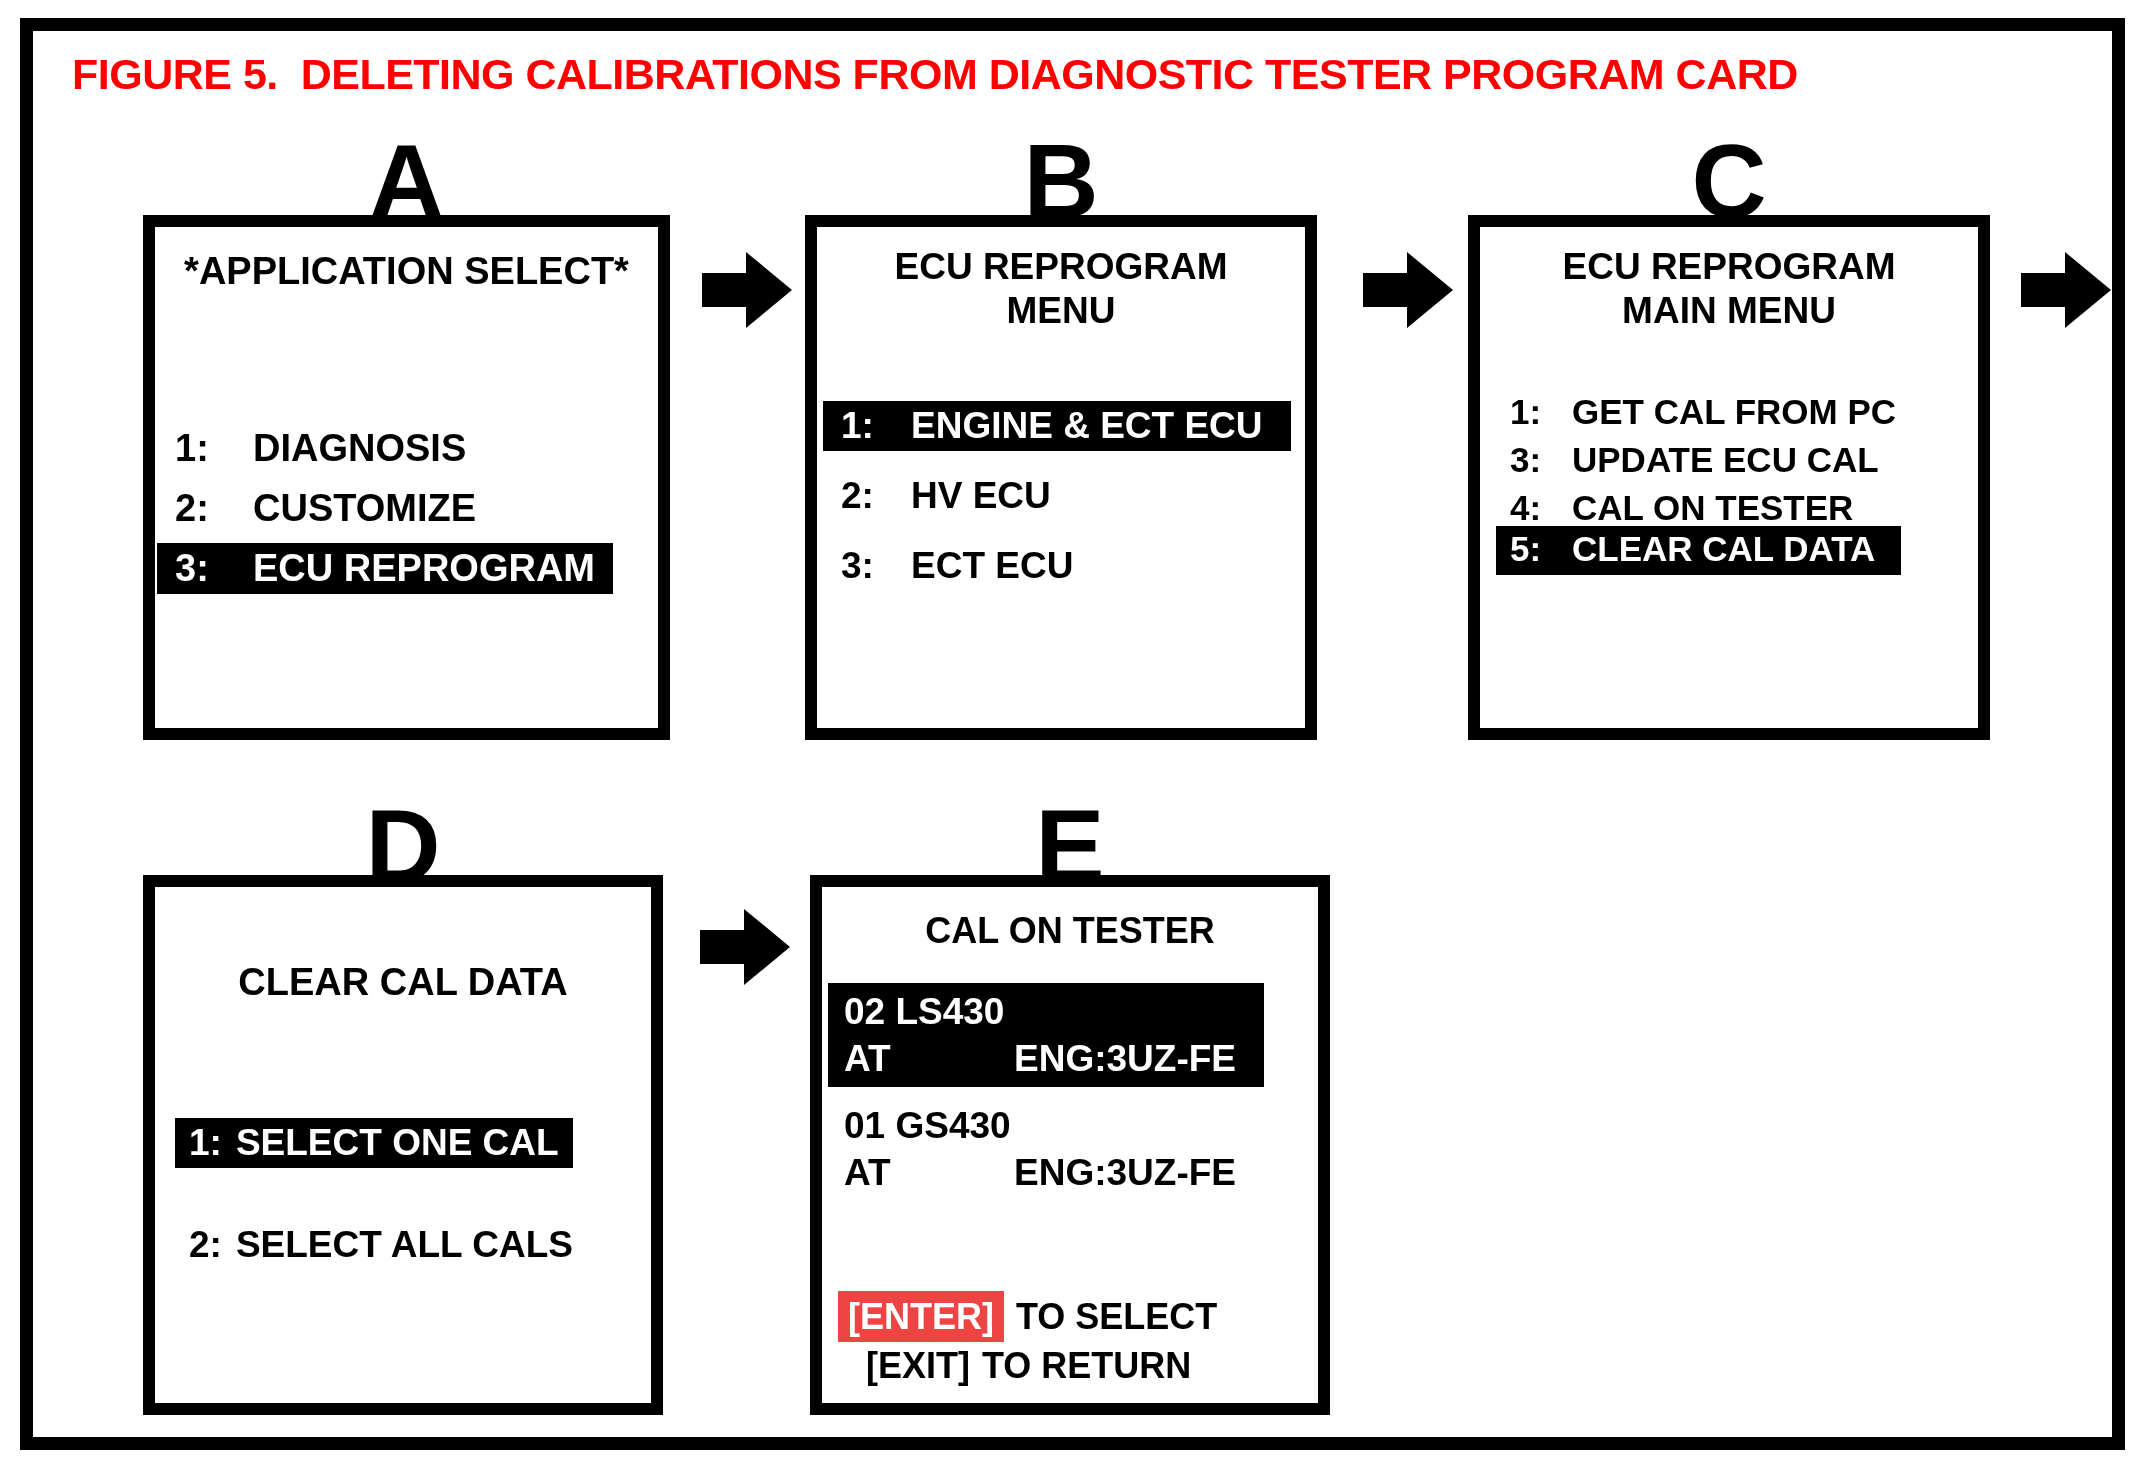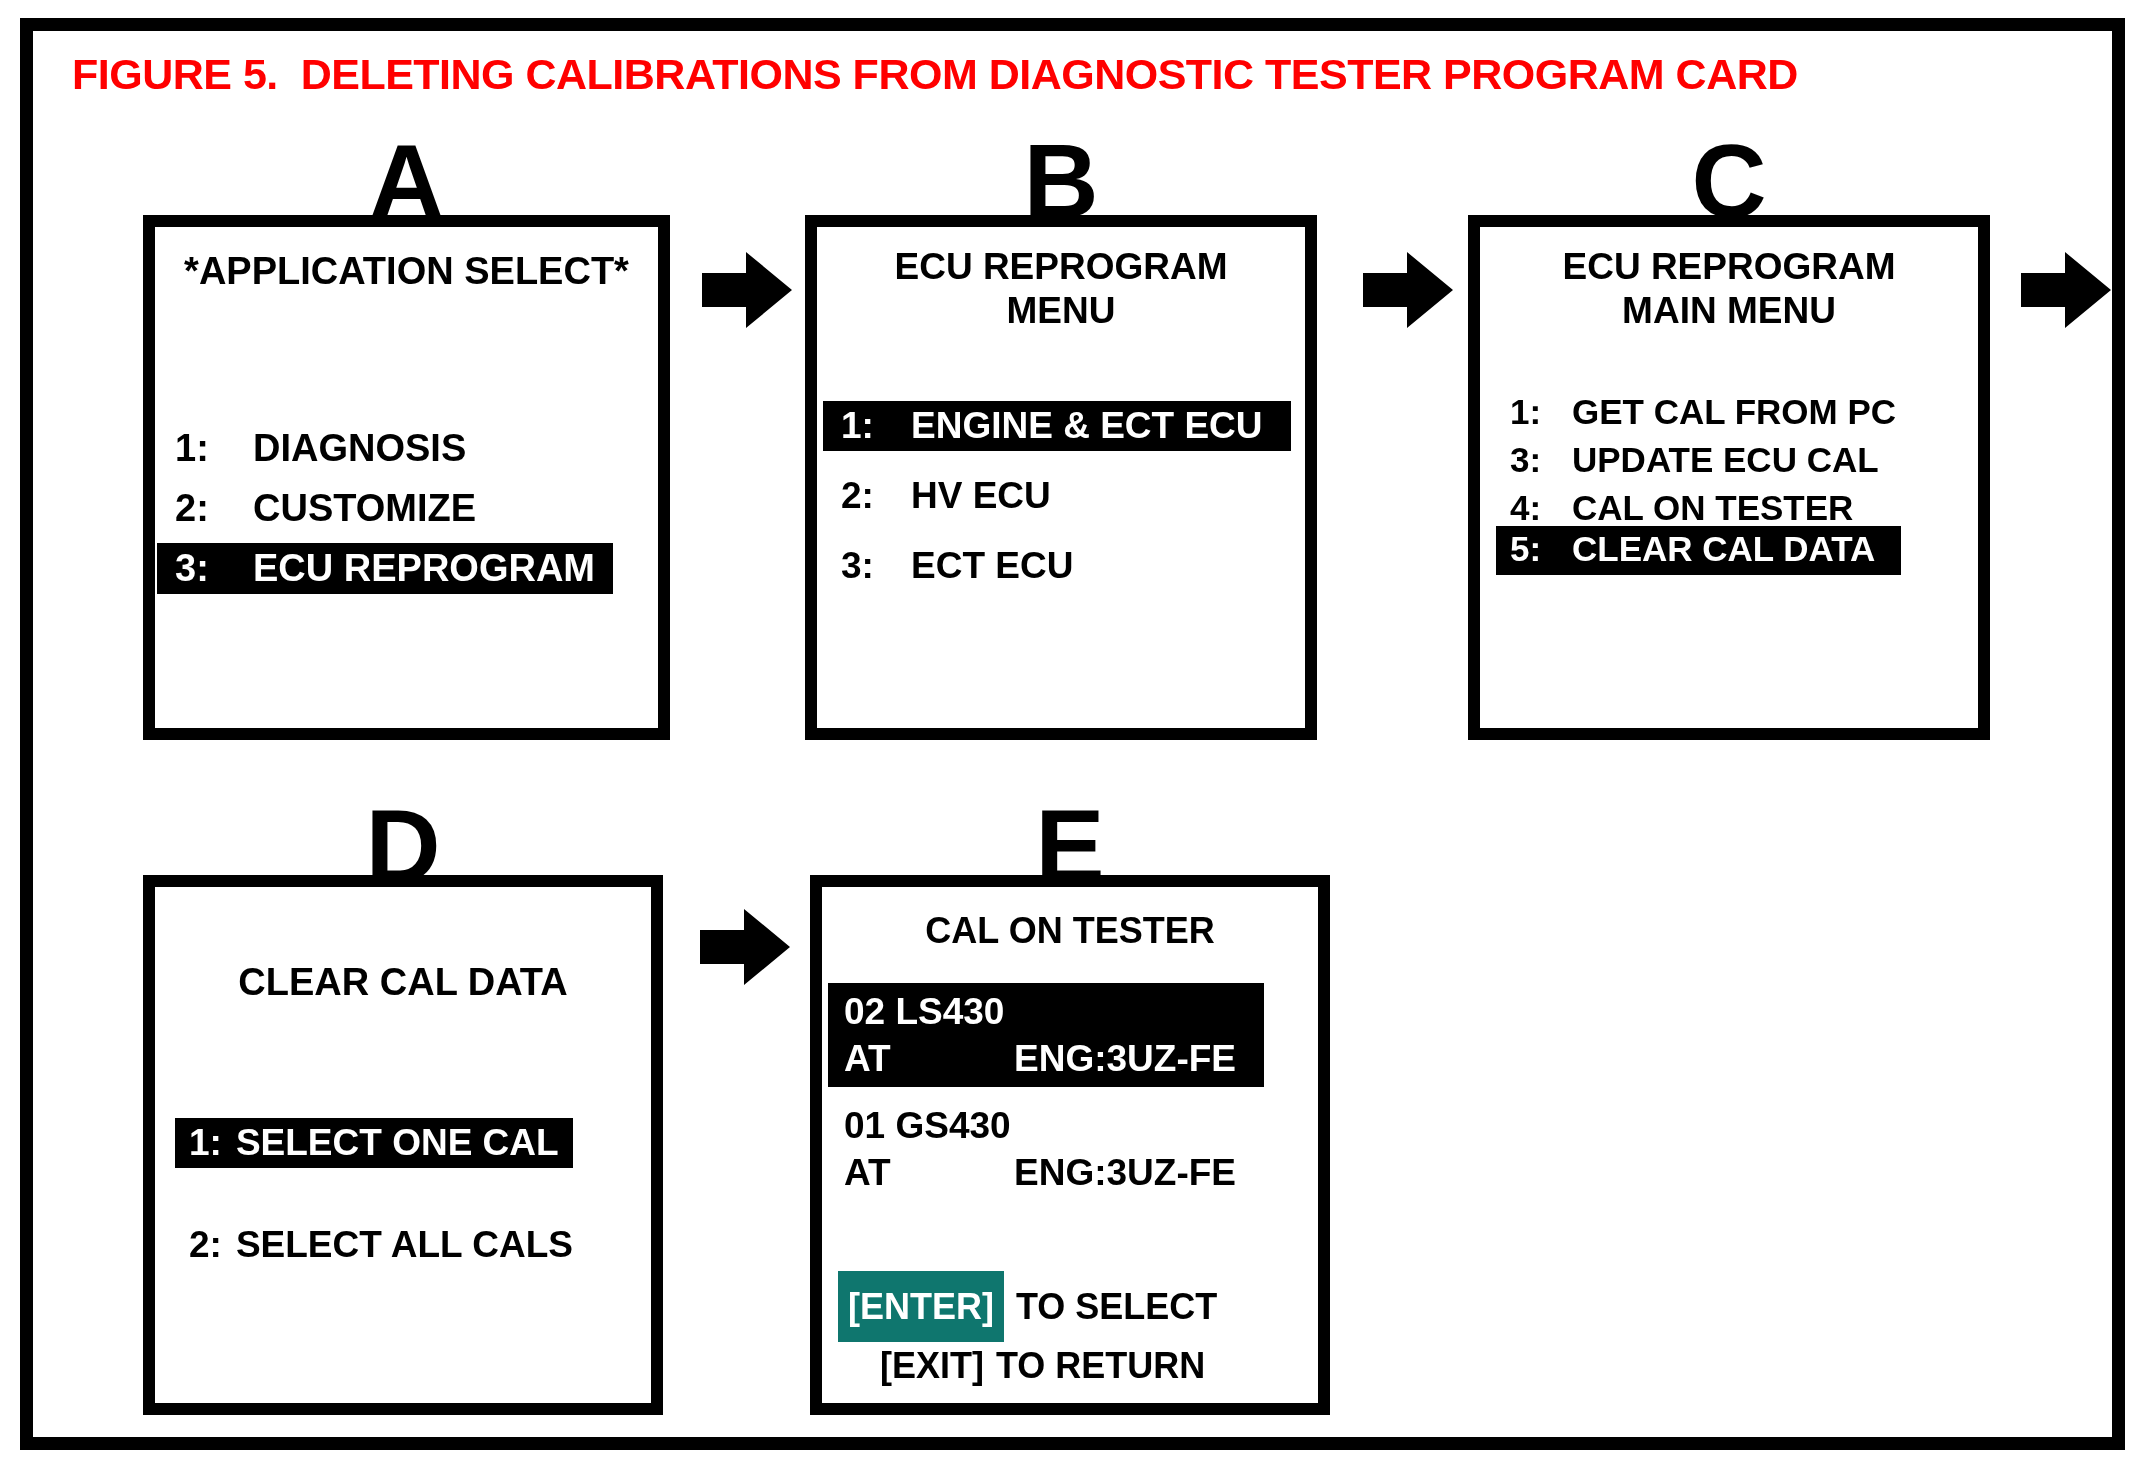--- a/index.html
+++ b/index.html
@@ -72,23 +72,23 @@
   .cal-entry{padding:5px 16px;width:404px;white-space:nowrap;}
   .cal-entry.hl{background:#000;color:#fff;}
   .cal-entry + .cal-entry{margin-top:10px;}
   .cal-line{line-height:47px;}
   .cal-line2{display:flex;}
   .cal-trans{display:inline-block;width:170px;}
 
   .e-footer{position:absolute;left:16px;bottom:14px;font-size:36px;line-height:47px;}
   .hint-line{white-space:nowrap;}
   .key{display:inline-block;}
-  .key-hl{background:#0f766e;color:#fff;padding:12px 10px;}
+  .key-hl{background:#ef4444;color:#fff;padding:2px 10px;}
   .hint-action{margin-left:12px;}
-  .hint-line2{margin-left:42px;}
+  .hint-line2{margin-left:28px;}
 
   .flow-arrow{position:absolute;width:90px;height:84px;}
   .arrow-a-b{left:669px;top:217px;}
   .arrow-b-c{left:1330px;top:217px;}
   .arrow-c-next{left:1988px;top:217px;}
   .arrow-d-e{left:667px;top:874px;}
   .flow-arrow svg{display:block;width:100%;height:100%;}
 </style>
 </head>
 <body>

